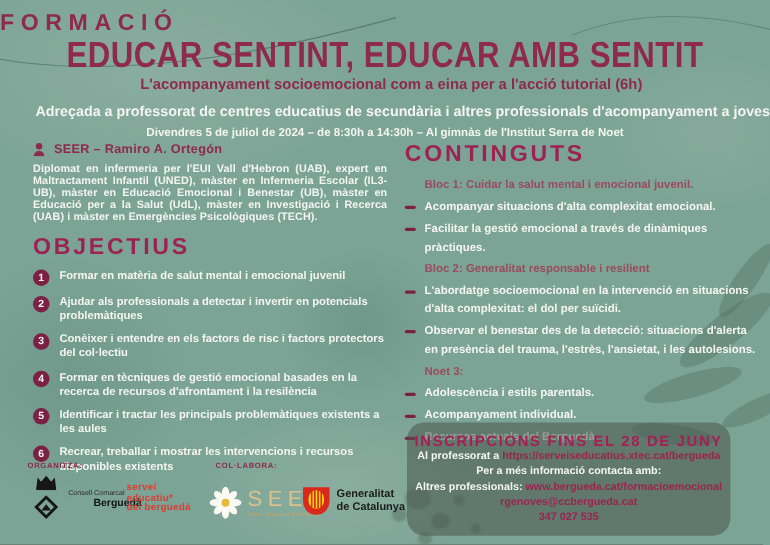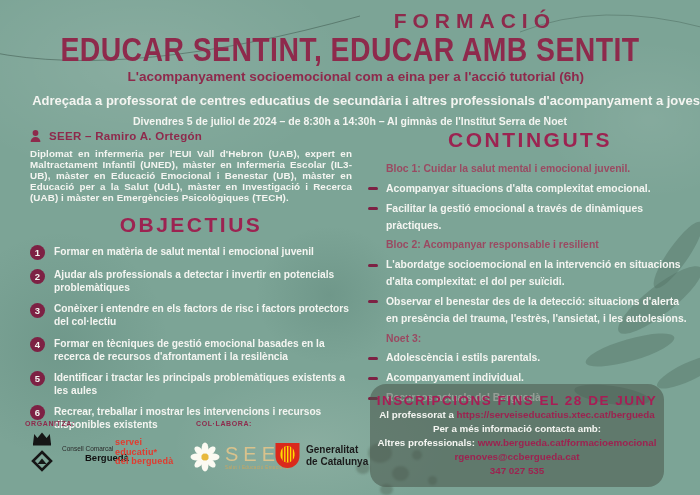--- a/index.html
+++ b/index.html
@@ -12,38 +12,38 @@
   
   .wash{position:absolute;border-radius:50%;pointer-events:none;}
   .wash-1{left:-70px;top:-50px;width:420px;height:230px;background:radial-gradient(ellipse at center,rgba(255,255,255,0.10),transparent 70%);}
   .wash-2{left:-50px;top:230px;width:220px;height:230px;background:radial-gradient(ellipse at center,rgba(38,80,70,0.14),transparent 70%);}
   .wash-3{left:170px;top:370px;width:280px;height:150px;background:radial-gradient(ellipse at center,rgba(238,242,232,0.12),transparent 70%);}
   .wash-4{left:255px;top:225px;width:150px;height:140px;background:radial-gradient(ellipse at center,rgba(45,85,74,0.16),transparent 70%);}
   .wash-5{left:540px;top:40px;width:220px;height:160px;background:radial-gradient(ellipse at center,rgba(255,255,255,0.07),transparent 70%);}
   .splat{position:absolute;border-radius:50%;background:rgba(66,82,66,0.32);filter:blur(1px);pointer-events:none;}
   .decor-svg{position:absolute;left:0;top:0;pointer-events:none;}
   
-  .kicker{position:absolute;top:9px;left:0;width:556px;text-align:right;
+  .kicker{position:absolute;top:9px;left:0;width:556px;text-align:left;
     color:#8E2A4C;font-size:21px;font-weight:800;letter-spacing:6px;}
   .main-title{position:absolute;top:31px;left:0;width:700px;text-align:center;
     color:#8E2A4C;font-size:33px;font-weight:800;letter-spacing:0.5px;white-space:nowrap;
     transform:scaleX(0.86);transform-origin:50% 50%;}
   .subtitle{position:absolute;top:69px;left:0;width:564px;text-align:right;
     color:#8E2A4C;font-size:13.5px;font-weight:700;margin-left:20px;}
   .audience{position:absolute;top:93px;left:0;width:700px;text-align:right;
     color:#F4F5F1;font-size:13px;font-weight:700;}
   .session{position:absolute;top:115px;left:0;width:700px;text-align:center;
     color:#F4F5F1;font-size:10.5px;font-weight:700;}
   
   .left-col{position:absolute;left:30px;top:130px;width:322px;}
   .speaker-row{display:flex;align-items:center;gap:8px;color:#8E2A4C;
     font-size:11.5px;font-weight:800;letter-spacing:0.3px;}
   .bio{margin-top:7px;color:#F4F5F1;font-size:9.8px;font-weight:700;
     line-height:1.12;text-align:justify;letter-spacing:0.1px;}
-  .section-heading{text-align:center;color:#9C2351;font-size:21px;font-weight:800;letter-spacing:2.5px;}
+  .section-heading{text-align:left;color:#9C2351;font-size:21px;font-weight:800;letter-spacing:2.5px;}
   .obj-heading{margin-top:9px;}
   .obj-list{margin-top:8px;}
   .obj-item{display:flex;gap:9px;margin-bottom:8px;align-items:flex-start;}
   .obj-num{flex:0 0 15px;width:15px;height:15px;border-radius:50%;background:#7D2144;
     color:#F4F5F1;font-size:9.5px;font-weight:800;display:flex;align-items:center;justify-content:center;margin-top:0.5px;}
   .obj-text{color:#F4F5F1;font-size:10.2px;font-weight:700;line-height:1.28;}
   
   .right-col{position:absolute;left:368px;top:128px;width:324px;}
   .cont-list{margin-top:9px;}
   .cont-item{display:flex;gap:8px;margin-bottom:3px;color:#F4F5F1;
@@ -153,21 +153,21 @@
     <div class="cont-list">
       <div class="cont-item bloc">Bloc 1: Cuidar la salut mental i emocional juvenil.</div>
       <div class="cont-item">
         <span class="dash"></span>
         <span>Acompanyar situacions d'alta complexitat emocional.</span>
       </div>
       <div class="cont-item">
         <span class="dash"></span>
         <span>Facilitar la gestió emocional a través de dinàmiques pràctiques.</span>
       </div>
-      <div class="cont-item bloc">Bloc 2: Acompanyar responsable i resilient</div>
+      <div class="cont-item bloc">Bloc 2: Generalitat responsable i resilient</div>
       <div class="cont-item">
         <span class="dash"></span>
         <span>L'abordatge socioemocional en la intervenció en situacions d'alta complexitat: el dol per suïcidi.</span>
       </div>
       <div class="cont-item">
         <span class="dash"></span>
         <span>Observar el benestar des de la detecció: situacions d'alerta en presència del trauma, l'estrès, l'ansietat, i les autolesions.</span>
       </div>
       <div class="cont-item bloc">Noet 3:</div>
       <div class="cont-item">

